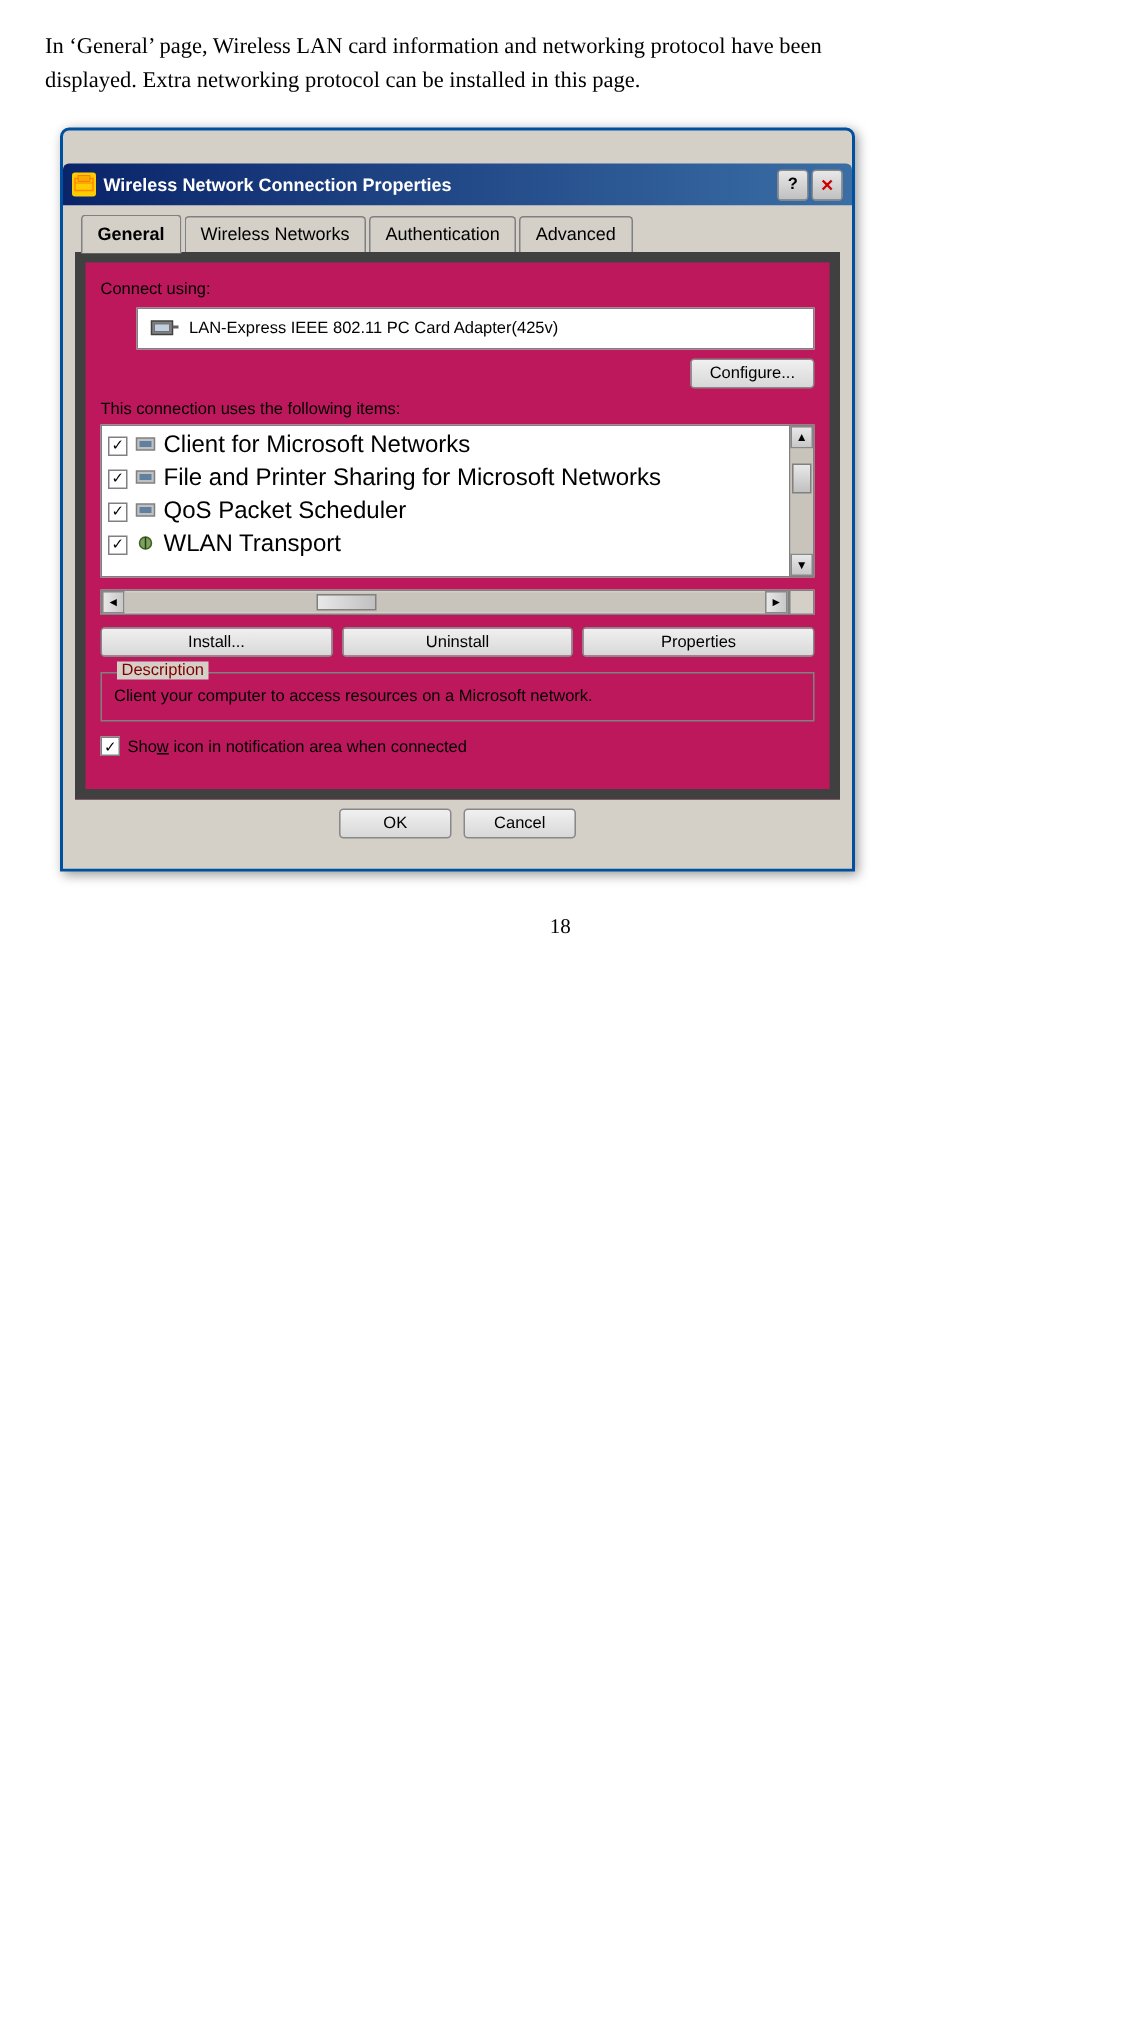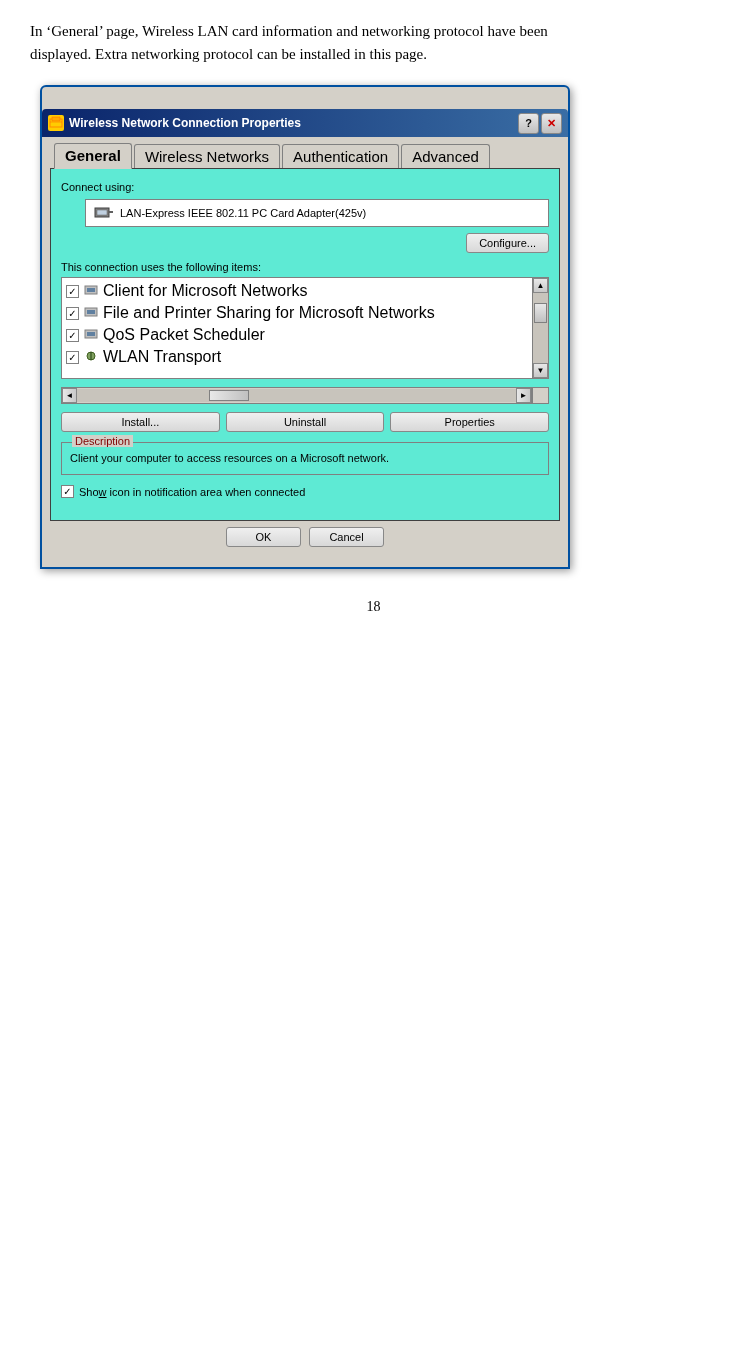--- a/index.html
+++ b/index.html
@@ -95,40 +95,40 @@
       gap: 2px;
       margin-bottom: 0;
       padding-left: 4px;
     }
     .tab {
       background: #d4d0c8;
       border: 1px solid #808080;
       border-bottom: none;
       padding: 4px 10px 5px 10px;
       cursor: pointer;
-      font-size: 15px;
+      font-size: 12px;
       font-family: Tahoma, Arial, sans-serif;
       border-radius: 3px 3px 0 0;
       position: relative;
       height: 24px;
       display: flex;
       align-items: center;
     }
     .tab.active {
       background: #d4d0c8;
       z-index: 2;
       height: 26px;
       margin-bottom: -1px;
       font-weight: bold;
       border-bottom: 1px solid #d4d0c8;
     }
     
     .tab-panel {
-      background: #5eead4;
-      border: 1px solid #404040;
+      background: #be185d;
+      border: 7px solid #404040;
       padding: 12px 10px 10px 10px;
       margin-top: 0;
     }
     
     .section-label {
       font-size: 11px;
       margin-bottom: 6px;
     }
     .adapter-box {
       background: #ffffff;

